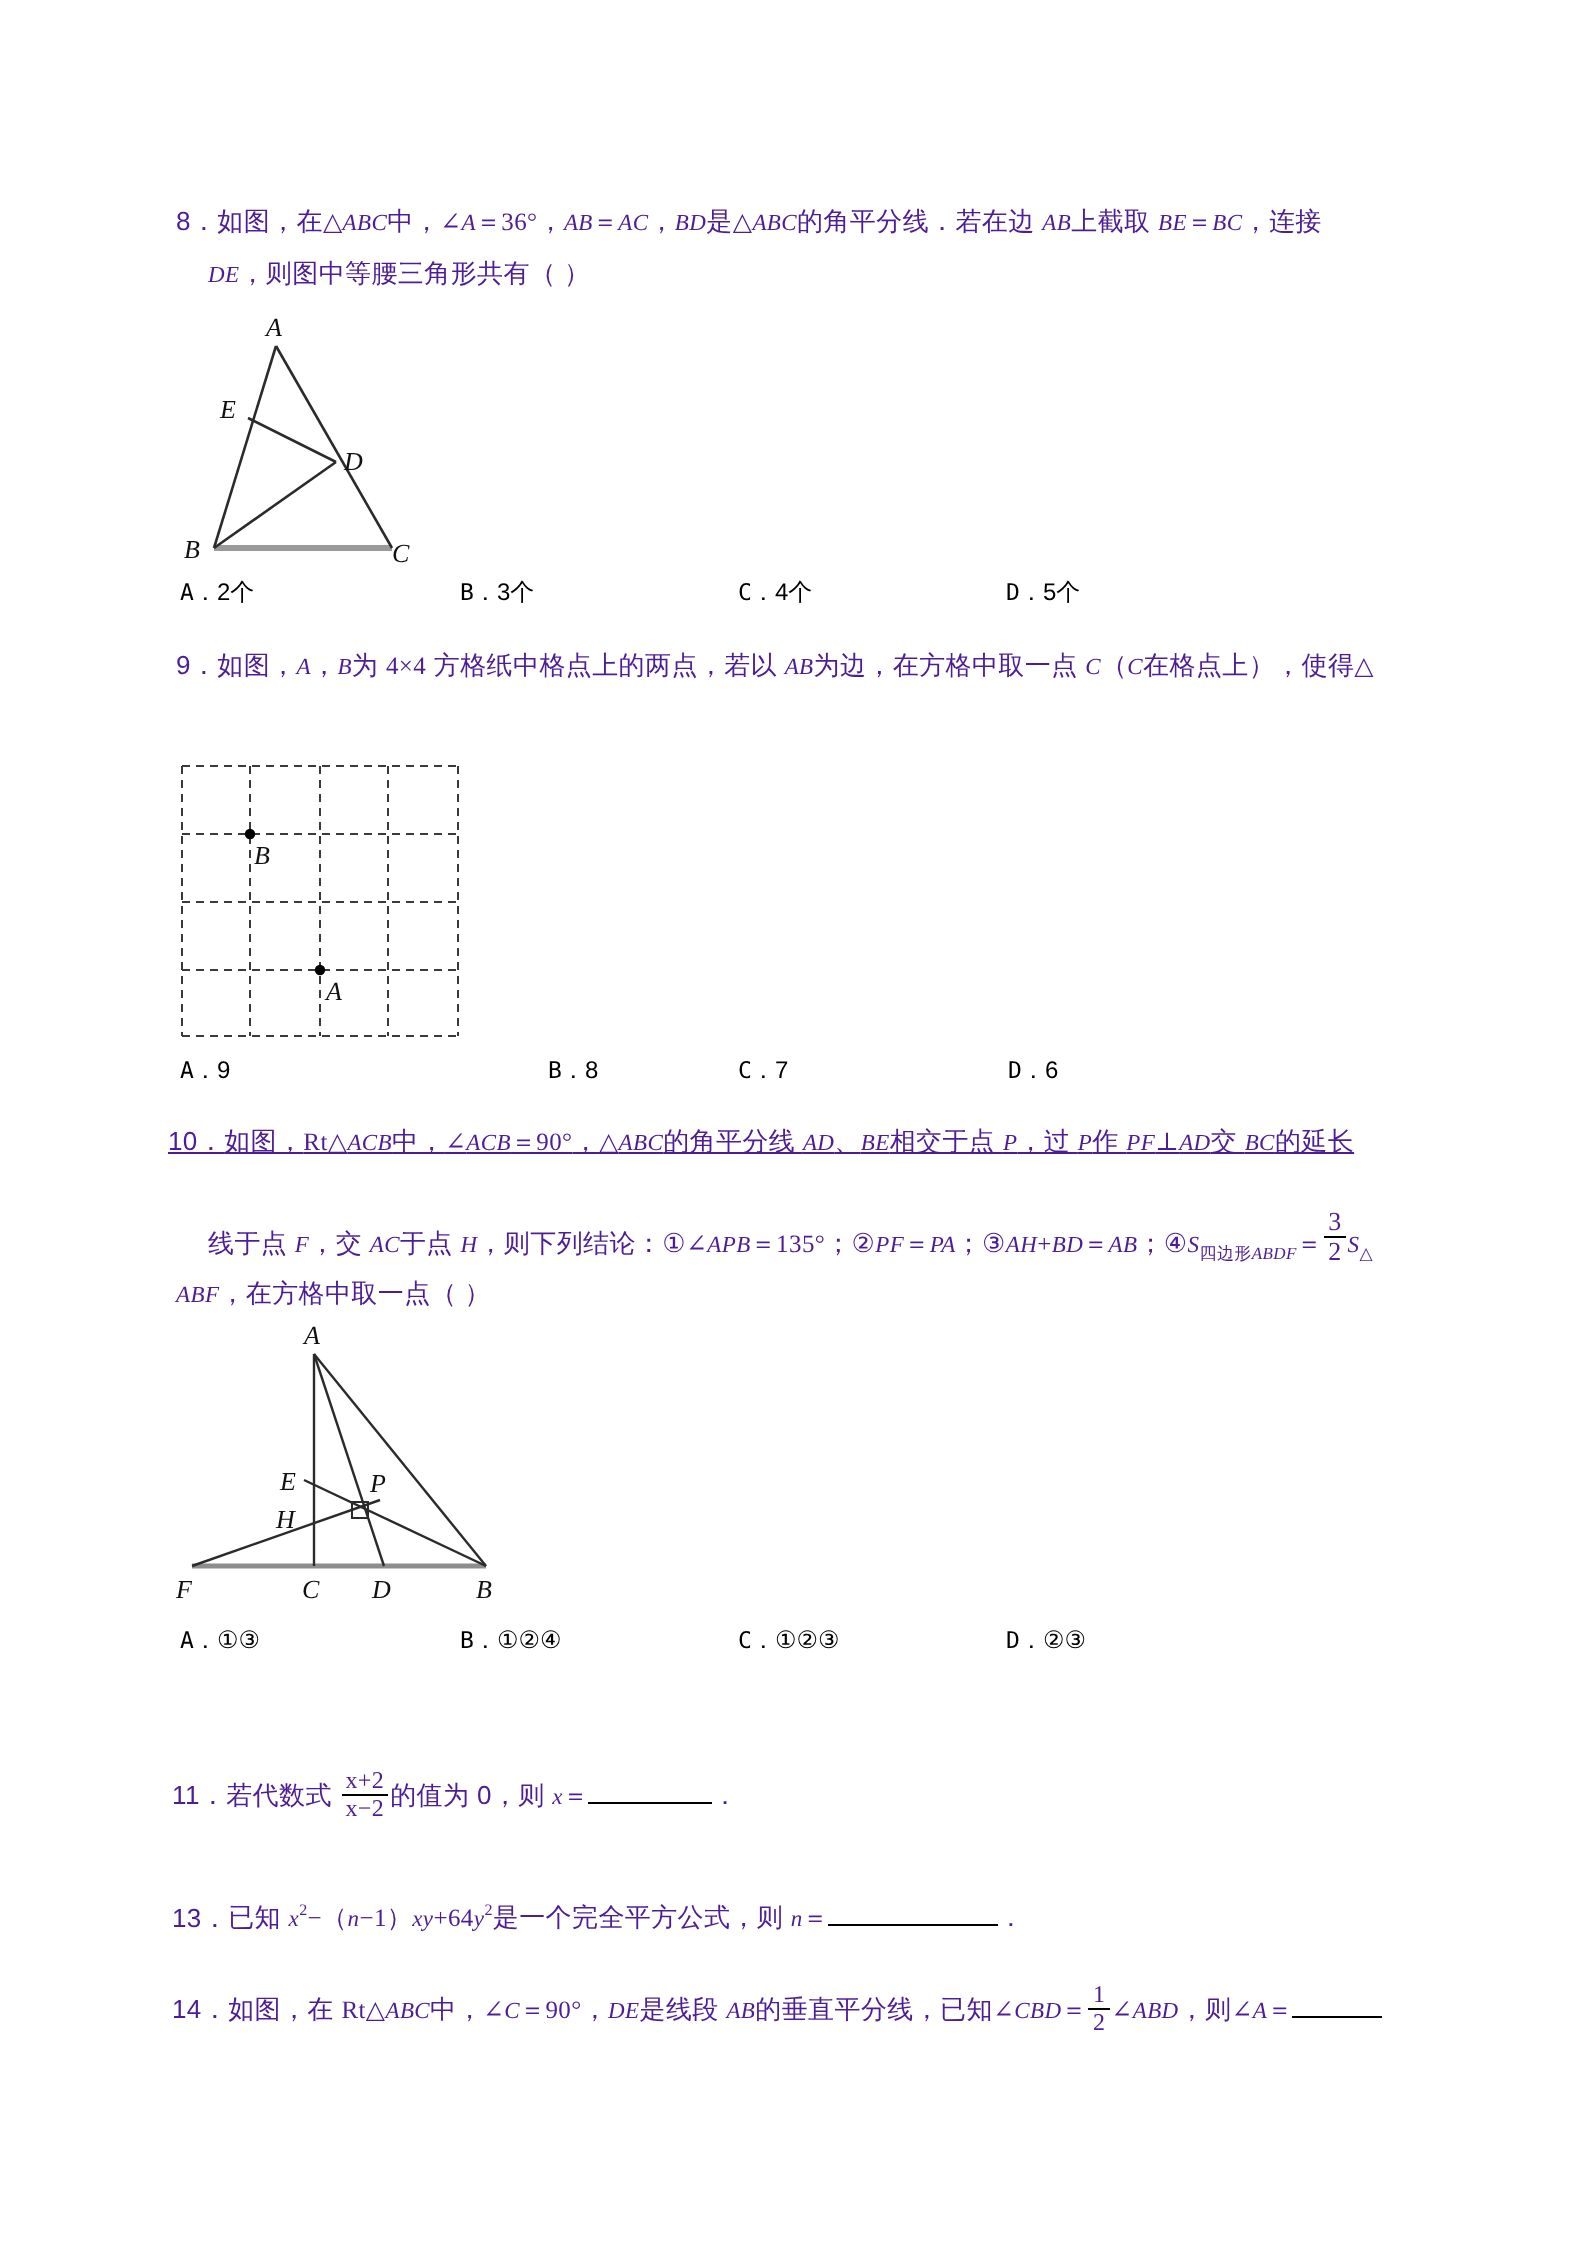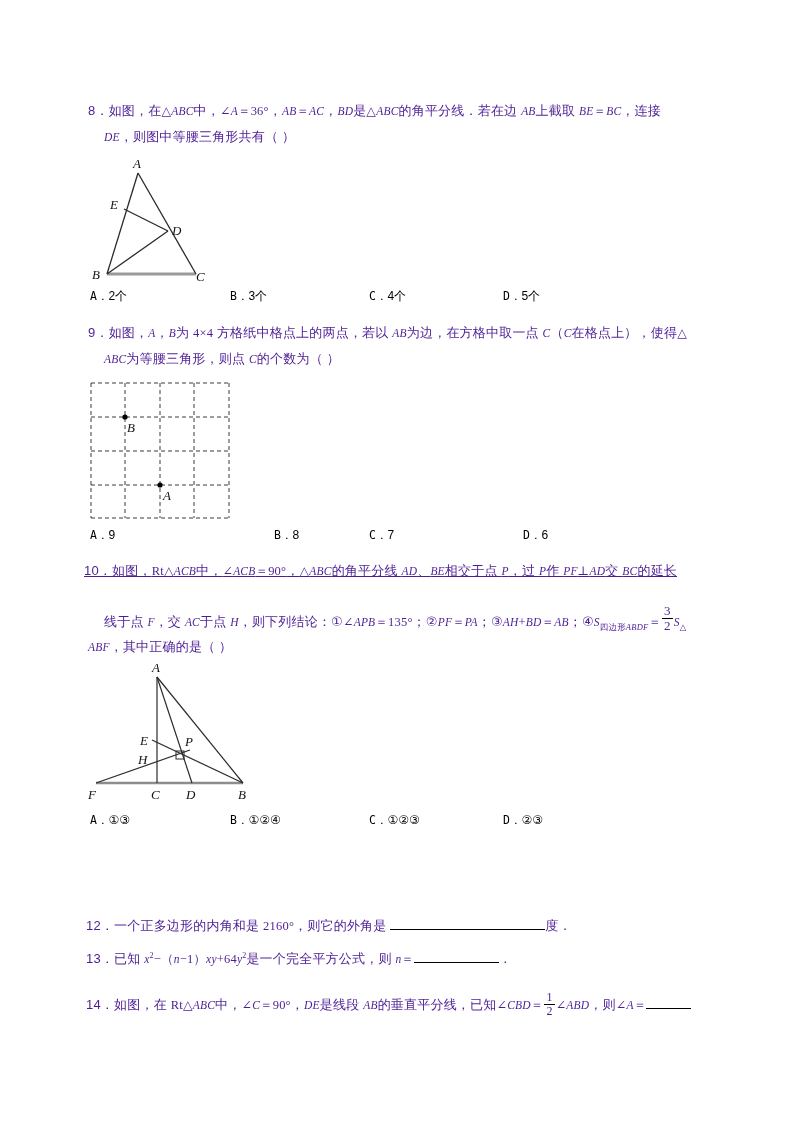--- a/index.html
+++ b/index.html
@@ -148,23 +148,20 @@
 
   <div class="options" style="left:0; top:288px; width:741px; height:20px;">
     <span class="opt" style="left:90px;"><span class="lbl" id="q8oa_l">A．</span><span class="val" id="q8oa_v">2个</span></span>
     <span class="opt" style="left:230px;"><span class="lbl" id="q8ob_l">B．</span><span class="val" id="q8ob_v">3个</span></span>
     <span class="opt" style="left:369px;"><span class="lbl" id="q8oc_l">C．</span><span class="val" id="q8oc_v">4个</span></span>
     <span class="opt" style="left:503px;"><span class="lbl" id="q8od_l">D．</span><span class="val" id="q8od_v">5个</span></span>
   </div>
 
   <div class="block q-text" style="left:88px; top:320px;">
     <span id="q9num"><span class="cn">9．</span></span><span id="q9l1"><span class="cn">如图，</span><span class="mi">A</span><span class="cn">，</span><span class="mi">B</span><span class="cn">为 </span><span class="mn">4×4</span><span class="cn"> 方格纸中格点上的两点，若以 </span><span class="mi">AB</span><span class="cn">为边，在方格中取一点 </span><span class="mi">C</span><span class="cn">（</span><span class="mi">C</span><span class="cn">在格点上），使得</span><span class="mn">△</span></span>
-  </div>
-  <div class="block q-text" style="left:104px; top:346px;">
-    <span id="q9l2"><span class="mi">ABC</span><span class="cn">为等腰三角形，则点 </span><span class="mi">C</span><span class="cn">的个数为（      ）</span></span>
   </div>
 
   <div class="fig" style="left:80px; top:378px;">
     <svg width="190" height="145" viewBox="0 0 190 145">
       <g stroke="#3a3a3a" stroke-width="1" stroke-dasharray="4,3" fill="none">
         <line x1="11" y1="5" x2="149" y2="5"></line>
         <line x1="11" y1="39" x2="149" y2="39"></line>
         <line x1="11" y1="73" x2="149" y2="73"></line>
         <line x1="11" y1="107" x2="149" y2="107"></line>
         <line x1="11" y1="140" x2="149" y2="140"></line>
@@ -179,31 +176,31 @@
       <circle cx="80" cy="107" r="2.6" fill="#000"></circle>
       <text x="47" y="54" font-family="Liberation Serif, serif" font-style="italic" font-size="13" fill="#111">B</text>
       <text x="83" y="122" font-family="Liberation Serif, serif" font-style="italic" font-size="13" fill="#111">A</text>
     </svg>
   </div>
 
   <div class="options" style="left:0; top:528px; width:715px; height:20px;">
     <span class="opt" style="left:90px;"><span class="lbl" id="q9oa_l">A．</span><span class="val" id="q9oa_v">9</span></span>
     <span class="opt" style="left:230px;padding-left:44px;"><span class="lbl" id="q9ob_l">B．</span><span class="val" id="q9ob_v">8</span></span>
     <span class="opt" style="left:369px;"><span class="lbl" id="q9oc_l">C．</span><span class="val" id="q9oc_v">7</span></span>
-    <span class="opt" style="left:523px;text-align:center;"><span class="lbl" id="q9od_l">D．</span><span class="val" id="q9od_v">6</span></span>
+    <span class="opt" style="left:504px;text-align:center;"><span class="lbl" id="q9od_l">D．</span><span class="val" id="q9od_v">6</span></span>
   </div>
 
   <div class="block q-text" style="left:84px; top:558px;text-decoration:underline;">
     <span id="q10num"><span class="cn">10．</span></span><span id="q10l1"><span class="cn">如图，</span><span class="mn">Rt△</span><span class="mi">ACB</span><span class="cn">中，</span><span class="mn">∠</span><span class="mi">ACB</span><span class="mn">＝90°</span><span class="cn">，</span><span class="mn">△</span><span class="mi">ABC</span><span class="cn">的角平分线 </span><span class="mi">AD</span><span class="cn">、</span><span class="mi">BE</span><span class="cn">相交于点 </span><span class="mi">P</span><span class="cn">，过 </span><span class="mi">P</span><span class="cn">作 </span><span class="mi">PF</span><span class="mn">⊥</span><span class="mi">AD</span><span class="cn">交 </span><span class="mi">BC</span><span class="cn">的延长</span></span>
   </div>
   <div class="block q-text" style="left:104px; top:604px;">
     <span id="q10l2pre"><span class="cn">线于点 </span><span class="mi">F</span><span class="cn">，交 </span><span class="mi">AC</span><span class="cn">于点 </span><span class="mi">H</span><span class="cn">，则下列结论：①</span><span class="mn">∠</span><span class="mi">APB</span><span class="mn">＝135°</span><span class="cn">；②</span><span class="mi">PF</span><span class="mn">＝</span><span class="mi">PA</span><span class="cn">；③</span><span class="mi">AH</span><span class="mn">+</span><span class="mi">BD</span><span class="mn">＝</span><span class="mi">AB</span><span class="cn">；④</span></span><span id="q10formula"><span class="mi">S</span><span class="sub-cn">四边形</span><span class="sub-small">ABDF</span><span class="mn">＝</span><span class="frac frac-tall"><span class="num">3</span><span class="den">2</span></span><span class="mi">S</span><span class="mn sub-small" style="font-style:normal">△</span></span>
   </div>
   <div class="block q-text" style="left:88px; top:634px;">
-    <span id="q10l3"><span class="mi">ABF</span><span class="cn">，其中正确的是（      ）</span></span>
+    <span id="q10l3"><span class="mi">ABF</span><span class="cn">，在方格中取一点（      ）</span></span>
   </div>
 
   <div class="fig" style="left:80px; top:655px;">
     <svg width="215" height="155" viewBox="0 0 215 155">
 
       <line x1="16" y1="128" x2="163" y2="128" stroke="#8d8d8d" stroke-width="2.4"></line>
 
       <line x1="77" y1="22" x2="77" y2="128" stroke="#2b2b2b" stroke-width="1.2"></line>
 
       <line x1="77" y1="22" x2="163" y2="128" stroke="#2b2b2b" stroke-width="1.2"></line>
@@ -228,22 +225,22 @@
   </div>
 
   <div class="options" style="left:0; top:813px; width:728px; height:20px;">
     <span class="opt" style="left:90px;"><span class="lbl" id="q10oa_l">A．</span><span class="val" id="q10oa_v">①③</span></span>
     <span class="opt" style="left:230px;"><span class="lbl" id="q10ob_l">B．</span><span class="val" id="q10ob_v">①②④</span></span>
     <span class="opt" style="left:369px;"><span class="lbl" id="q10oc_l">C．</span><span class="val" id="q10oc_v">①②③</span></span>
     <span class="opt" style="left:503px;"><span class="lbl" id="q10od_l">D．</span><span class="val" id="q10od_v">②③</span></span>
   </div>
 
 
-  <div class="block q-text" style="left:86px; top:913px;">
-    <span id="q12num"><span class="cn">12．</span></span><span id="q12"><span class="cn">一个正多边形的内角和是 </span><span class="mn">2160°</span><span class="cn">，则它的外角是  </span><span class="blank" style="width:155px"></span><span class="cn">度．</span></span>
+  <div class="block q-text" style="left:86px; top:884px;">
+    <span id="q11num"><span class="cn">11．</span></span><span id="q11"><span class="cn">若代数式 </span><span class="frac"><span class="num">x+2</span><span class="den">x−2</span></span><span class="cn">的值为 0，则 </span><span class="mi">x</span><span class="mn">＝</span><span class="blank" style="width:62px"></span><span class="mn">．</span></span>
   </div>
   <div class="block q-text" style="left:86px; top:943px;">
     <span id="q13num"><span class="cn">13．</span></span><span id="q13"><span class="cn">已知 </span><span class="mi">x</span><span class="mn sup">2</span><span class="mn">−（</span><span class="mi">n</span><span class="mn">−1）</span><span class="mi">xy</span><span class="mn">+64</span><span class="mi">y</span><span class="mn sup">2</span><span class="cn">是一个完全平方公式，则 </span><span class="mi">n</span><span class="mn">＝</span><span class="blank" style="width:85px"></span><span class="mn">．</span></span>
   </div>
   <div class="block q-text" style="left:86px; top:991px;">
     <span id="q14num"><span class="cn">14．</span></span><span id="q14"><span class="cn">如图，在 </span><span class="mn">Rt△</span><span class="mi">ABC</span><span class="cn">中，</span><span class="mn">∠</span><span class="mi">C</span><span class="mn">＝90°</span><span class="cn">，</span><span class="mi">DE</span><span class="cn">是线段 </span><span class="mi">AB</span><span class="cn">的垂直平分线，已知</span><span class="mn">∠</span><span class="mi">CBD</span><span class="mn">＝</span><span class="frac"><span class="num">1</span><span class="den">2</span></span><span class="mn">∠</span><span class="mi">ABD</span><span class="cn">，则</span><span class="mn">∠</span><span class="mi">A</span><span class="mn">＝</span><span class="blank" style="width:45px"></span></span>
   </div>
 
 </div>
 

